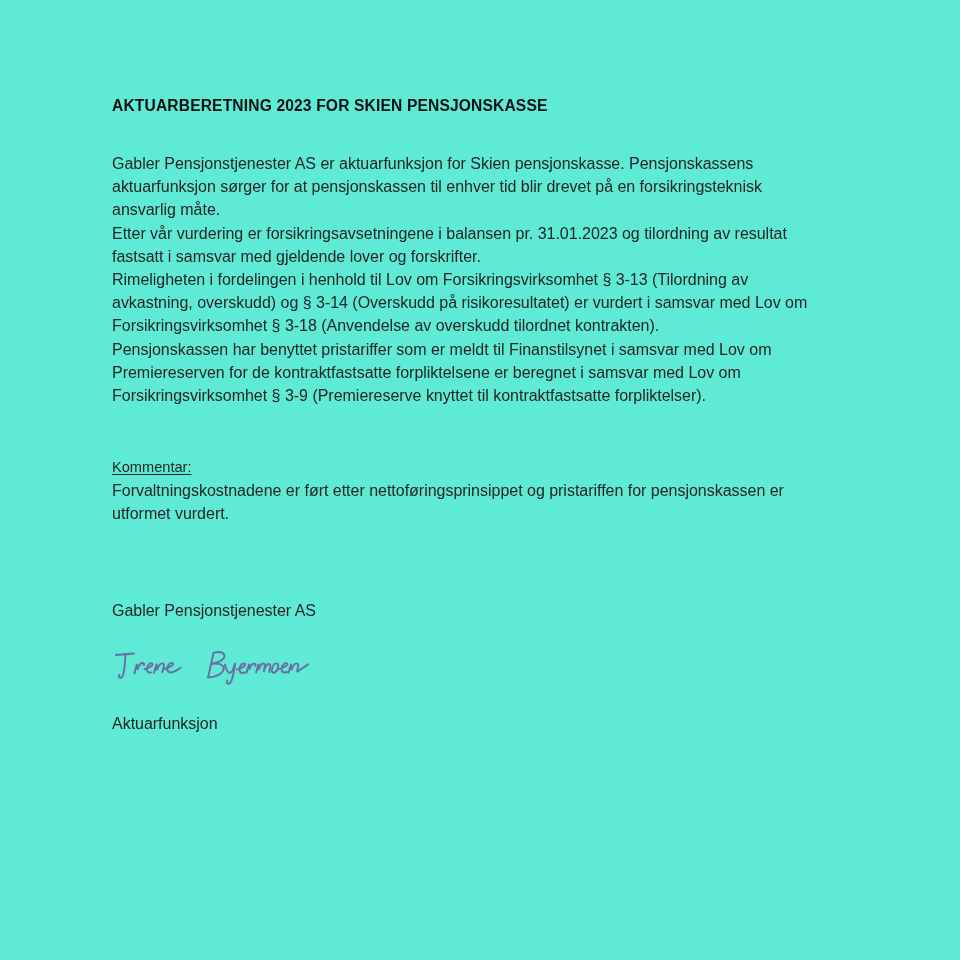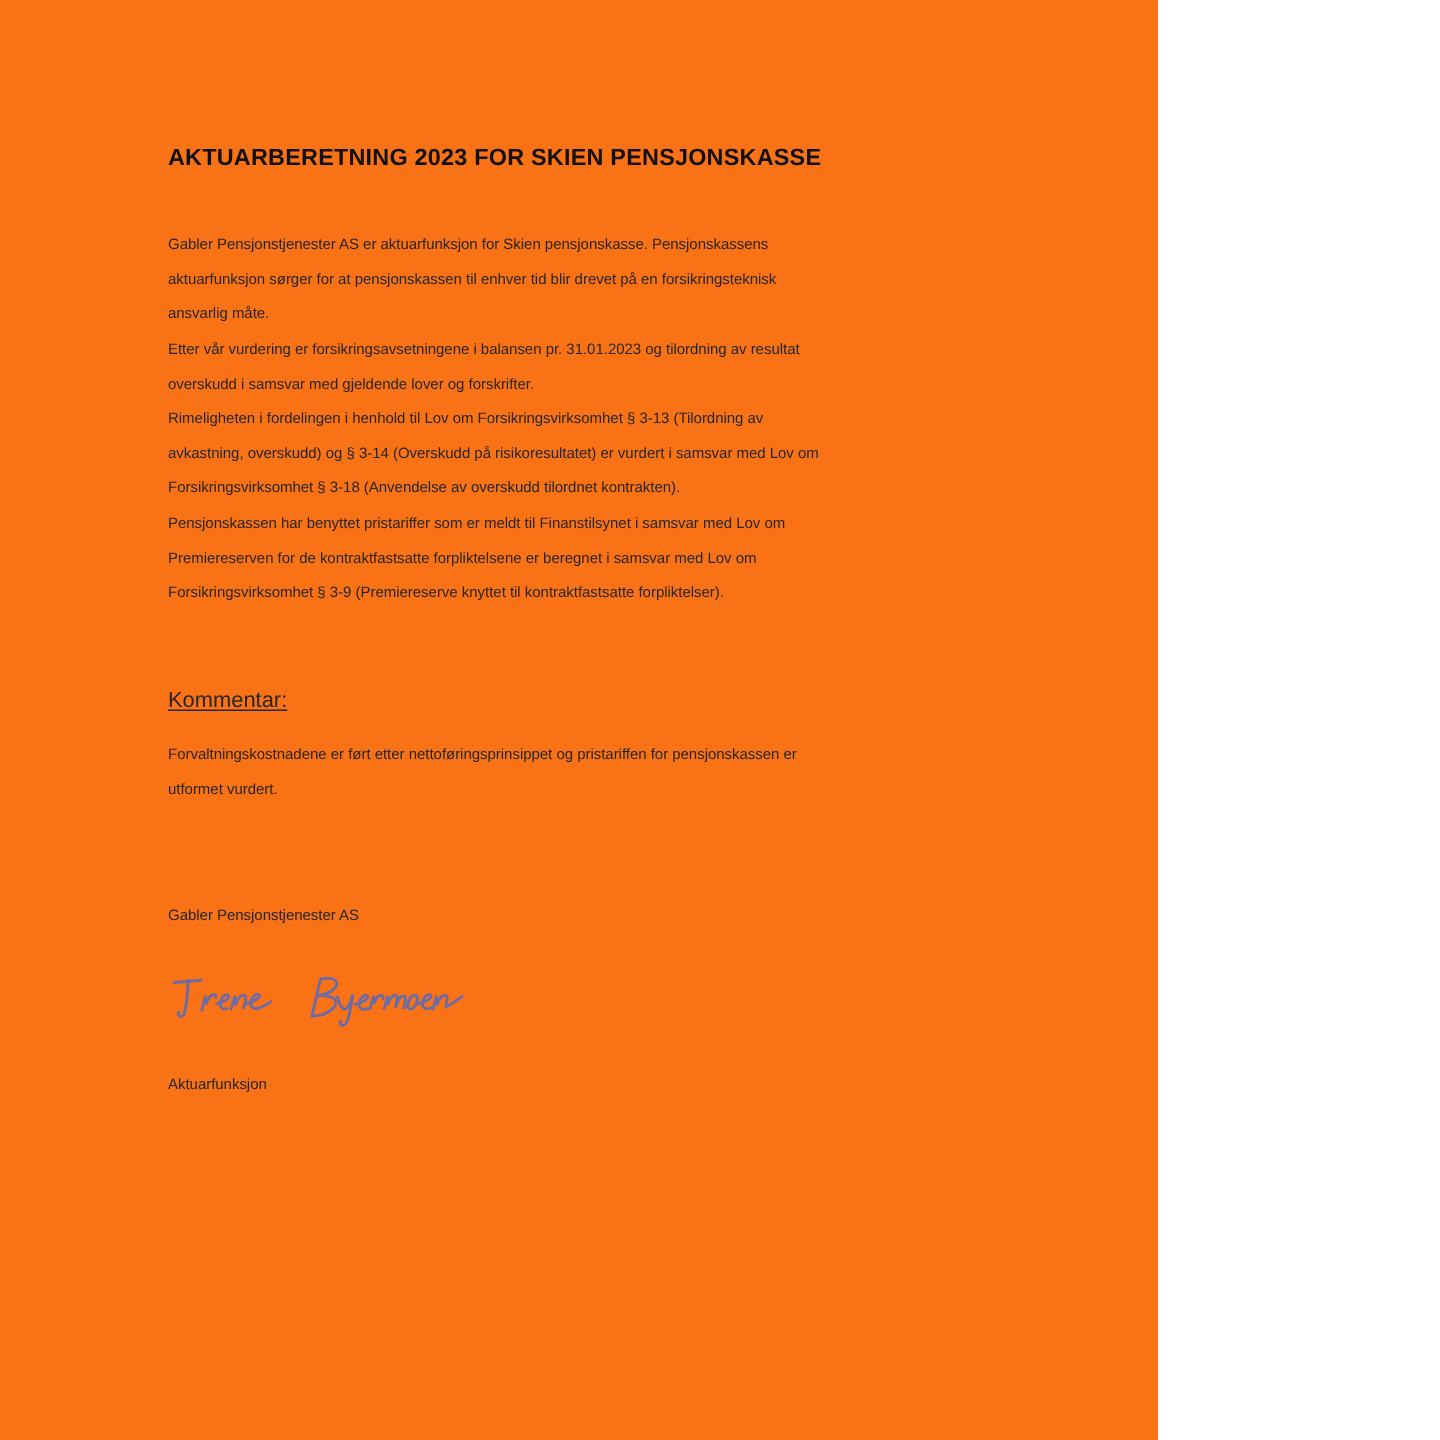--- a/index.html
+++ b/index.html
@@ -11,23 +11,23 @@
     width: 960px;
     height: 960px;
     background: #ffffff;
     font-family: "Liberation Sans", "DejaVu Sans", sans-serif;
     -webkit-font-smoothing: antialiased;
     overflow: hidden;
   }
 
   .page {
     position: relative;
-    width: 772px;
+    width: 960px;
     height: 960px;
-    background: #f97316;
+    background: #5eead4;
     box-sizing: border-box;
   }
 
   
   .doc-title {
     position: absolute;
     left: 112px;
     top: 87px;
     font-size: 15.6px;
     font-weight: bold;
@@ -43,21 +43,21 @@
     top: 152px;
     width: 730px;
   }
 
   .para {
     margin: 0;
     padding: 0;
   }
 
   .line {
-    font-size: 10px;
+    font-size: 16px;
     line-height: 23.2px;
     color: #262626;
     white-space: nowrap;
     letter-spacing: -0.02px;
   }
 
   
   .kommentar-block {
     position: absolute;
     left: 112px;
@@ -69,21 +69,20 @@
     font-size: 14.6px;
     line-height: 23.2px;
     color: #262626;
     text-decoration: underline;
     text-underline-offset: 2px;
     display: inline-block;
     text-align: center;
   }
 
   .kommentar-body {
-    margin-top: 13px;
   }
 
   
   .closing-block {
     position: absolute;
     left: 112px;
     top: 599px;
     width: 520px;
   }
 
@@ -115,21 +114,21 @@
 <div class="page">
 
   <h1 class="doc-title">AKTUARBERETNING 2023 FOR SKIEN PENSJONSKASSE</h1>
 
   <div class="body-block">
     <div class="para">
       <div class="line">Gabler Pensjonstjenester AS er aktuarfunksjon for Skien pensjonskasse. Pensjonskassens</div>
       <div class="line">aktuarfunksjon sørger for at pensjonskassen til enhver tid blir drevet på en forsikringsteknisk</div>
       <div class="line">ansvarlig måte.</div>
       <div class="line">Etter vår vurdering er forsikringsavsetningene i balansen pr. 31.01.2023 og tilordning av resultat</div>
-      <div class="line">overskudd i samsvar med gjeldende lover og forskrifter.</div>
+      <div class="line">fastsatt i samsvar med gjeldende lover og forskrifter.</div>
       <div class="line">Rimeligheten i fordelingen i henhold til Lov om Forsikringsvirksomhet § 3-13 (Tilordning av</div>
       <div class="line">avkastning, overskudd) og § 3-14 (Overskudd på risikoresultatet) er vurdert i samsvar med Lov om</div>
       <div class="line">Forsikringsvirksomhet § 3-18 (Anvendelse av overskudd tilordnet kontrakten).</div>
       <div class="line">Pensjonskassen har benyttet pristariffer som er meldt til Finanstilsynet i samsvar med Lov om</div>
       <div class="line">Premiereserven for de kontraktfastsatte forpliktelsene er beregnet i samsvar med Lov om</div>
       <div class="line">Forsikringsvirksomhet § 3-9 (Premiereserve knyttet til kontraktfastsatte forpliktelser).</div>
     </div>
   </div>
 
   <div class="kommentar-block">

